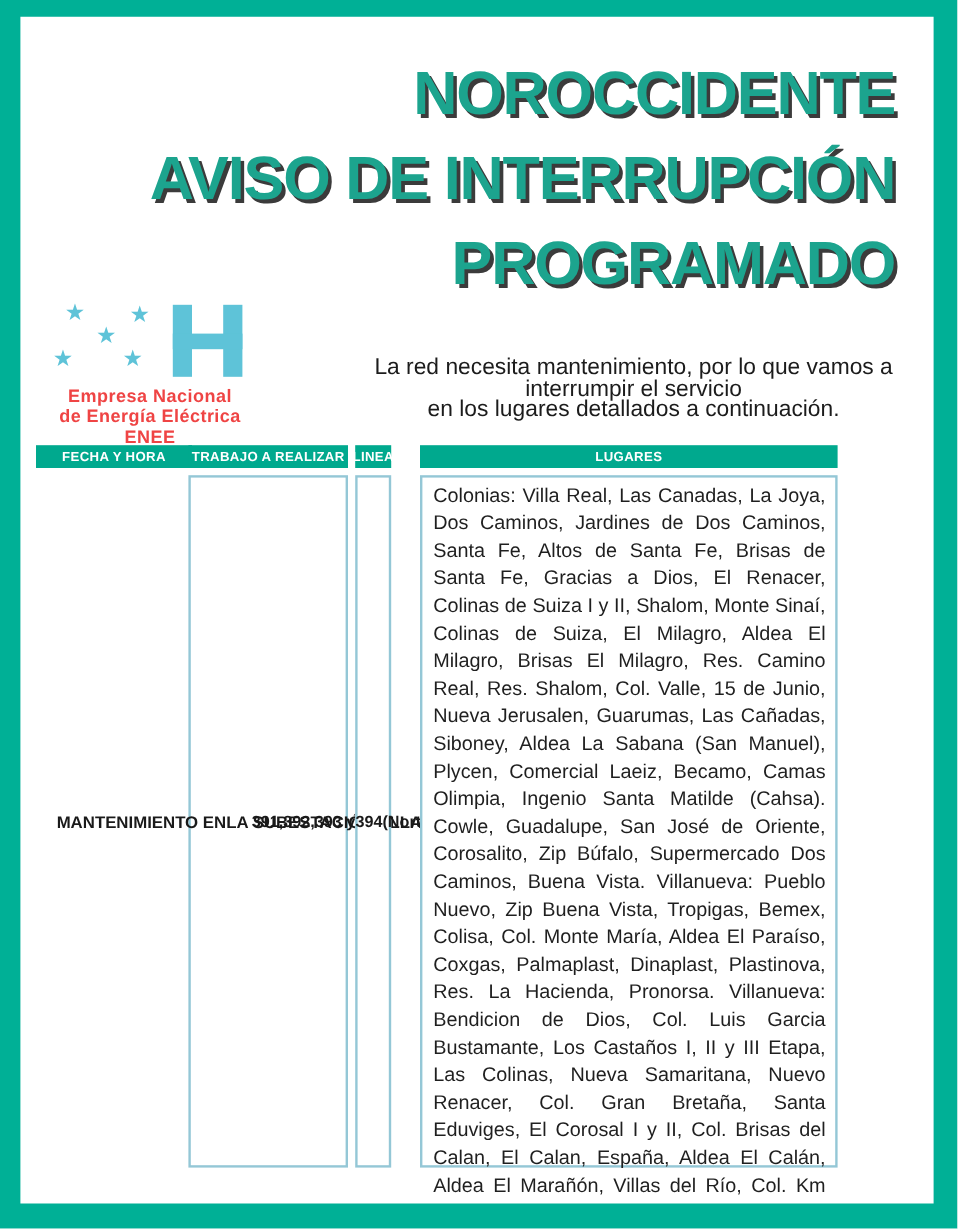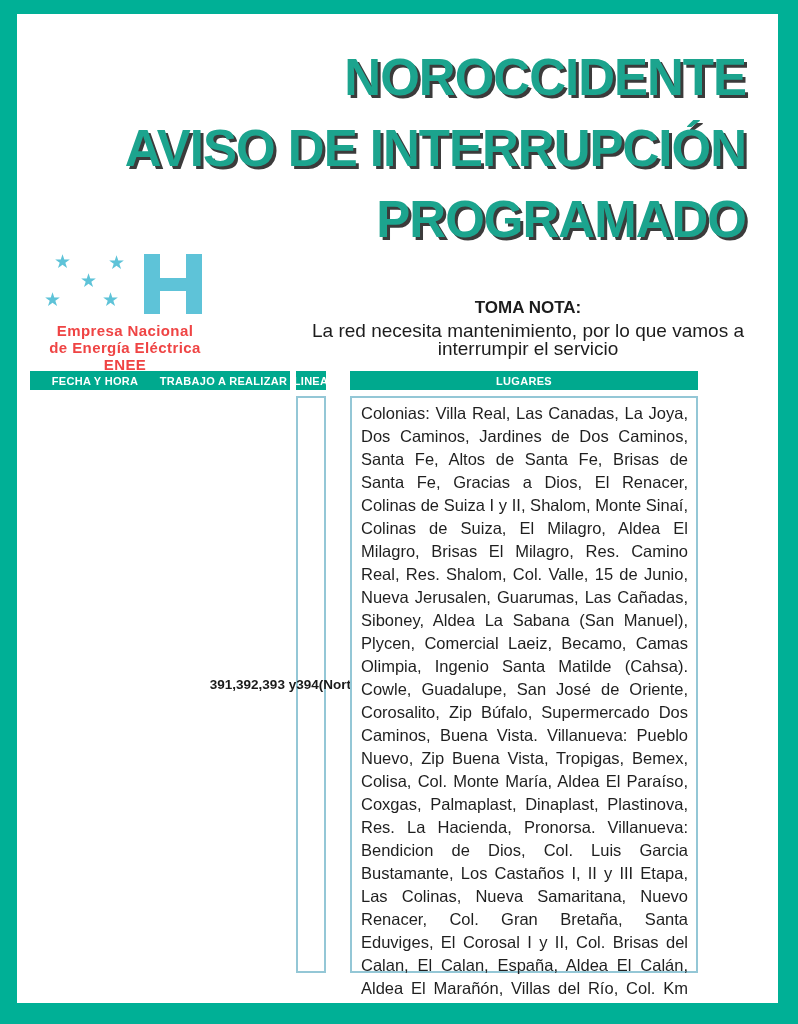--- a/index.html
+++ b/index.html
@@ -148,30 +148,37 @@
       </div>
     </div>
     <div class="brand-text">
       <div>Empresa Nacional</div>
       <div>de  Energía Eléctrica</div>
       <div>ENEE</div>
     </div>
   </div>
 
   <div class="note">
-    <div class="note-heading">TOMA NOTA:</div>
     <div class="note-line">La red necesita mantenimiento, por lo que vamos a  interrumpir el servicio</div>
+    <div class="note-line">en los lugares detallados a continuación.</div>
   </div>
 
   <div class="th c1">FECHA Y HORA</div>
   <div class="th c2">TRABAJO A REALIZAR</div>
   <div class="th c3">LINEA</div>
   <div class="th c4">LUGARES</div>
 
 
+  <div class="td c2">
+    <div class="cell-center">
+      <div class="trabajo-line">MANTENIMIENTO EN</div>
+      <div class="trabajo-line">LA SUBESTACIÓN</div>
+      <div class="trabajo-line">VILLANUEVA</div>
+    </div>
+  </div>
 
   <div class="td c3">
     <div class="cell-center">
       <div class="linea-line">391,</div>
       <div class="linea-line">392,</div>
       <div class="linea-line">393 y</div>
       <div class="linea-line">394</div>
       <div class="linea-gap"></div>
       <div class="linea-line">(Norte-</div>
       <div class="linea-line">Villa N.)</div>

